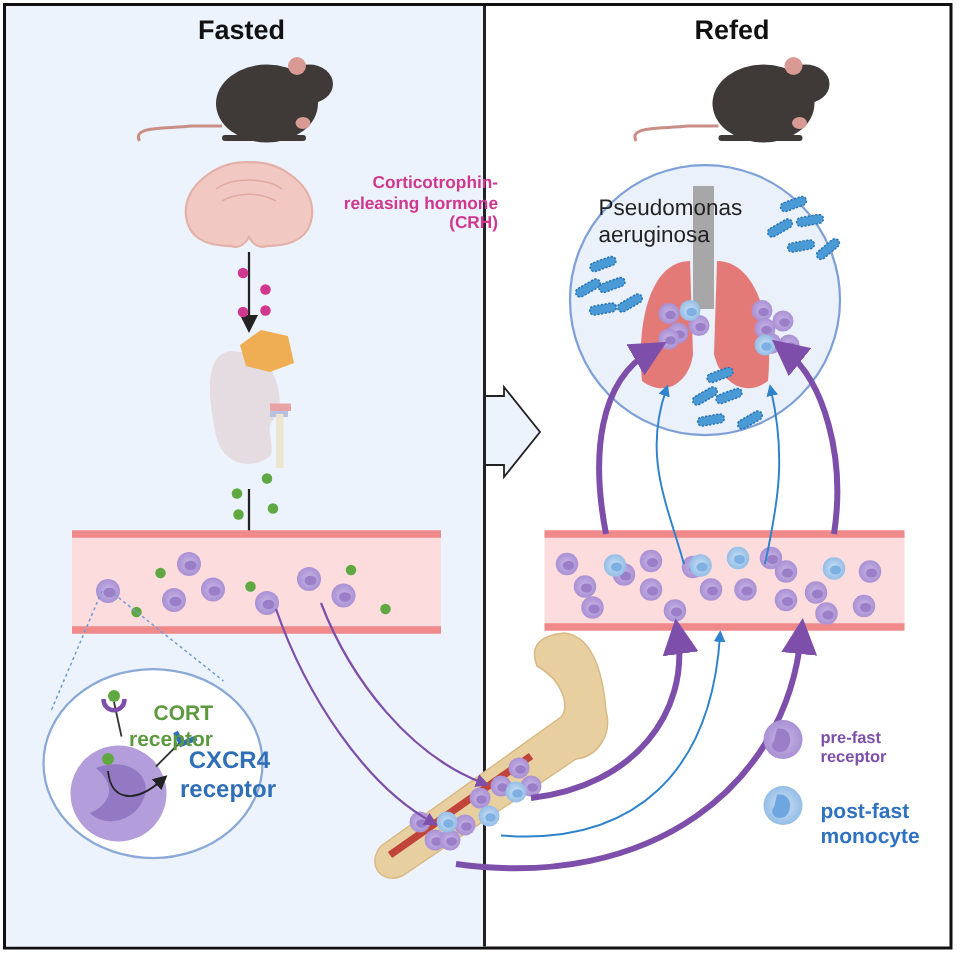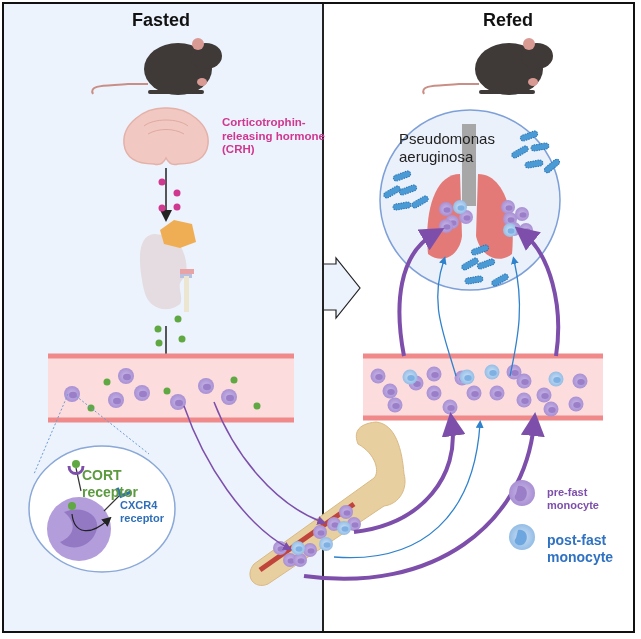--- a/index.html
+++ b/index.html
@@ -2,27 +2,27 @@
 <html><head>
 <meta charset="utf-8">
 <style>
   html, body { margin:0; padding:0; background:#fff; }
   body { width:641px; height:639px; position:relative; overflow:hidden; font-family:"Liberation Sans", sans-serif; }
   #frame { position:absolute; left:2px; top:2px; width:633px; height:631px; border:2px solid #111; box-sizing:border-box; background:#fff;padding-left:14px; }
   #left-panel { position:absolute; left:0; top:0; width:318px; height:100%; background:#ecf3fd; }
   #divider { position:absolute; left:318px; top:0; width:2px; height:100%; background:#222; }
   .panel-title { position:absolute; top:6px; font-weight:bold; font-size:18px; color:#111; }
   #title-fasted { left:128px; }
-  #title-refed { left:459px;margin-left:20px; }
+  #title-refed { left:459px; }
   svg#scene { position:absolute; left:0; top:0; }
-  .lbl { position:absolute; font-weight:bold; text-align:left; line-height:1.18; }
+  .lbl { position:absolute; font-weight:bold; text-align:right; line-height:1.18; }
   #crh-label { left:218px; top:112px; width:110px; font-size:11.5px; color:#d0378f; }
   #cort-label { left:186px; top:225px; width:110px; font-size:11.5px; color:#5c9a3f; }
   #cort-receptor-label { left:78px; top:452px; width:60px; font-size:14px; color:#5c9a3f;margin-top:11px; }
-  #cxcr4-label { left:116px; top:495px; width:60px; font-size:11px; color:#2f6fb8; }
+  #cxcr4-label { left:116px; top:495px; width:60px; font-size:16px; color:#2f6fb8; }
   #pseudo-label { position:absolute; left:395px; top:126px; width:72px; font-size:15px; color:#222; text-align:center; line-height:1.2; }
   #legend-pre { left:543px; top:482px; width:70px; font-size:11px; color:#7d4fab; text-align:left; }
   #legend-post { left:543px; top:528px; width:70px; font-size:14px; color:#2f72c2; text-align:left; }
 </style>
 </head>
 <body>
 
 <div id="frame">
   <div id="left-panel"></div>
   <div id="divider"></div>
@@ -390,15 +390,15 @@
     </g>
   </svg>
 
   <div id="title-fasted" class="panel-title">Fasted</div>
   <div id="title-refed" class="panel-title">Refed</div>
 
   <div id="crh-label" class="lbl">Corticotrophin-releasing hormone (CRH)</div>
   <div id="cort-receptor-label" class="lbl">CORT receptor</div>
   <div id="cxcr4-label" class="lbl">CXCR4 receptor</div>
   <div id="pseudo-label">Pseudomonas aeruginosa</div>
-  <div id="legend-pre" class="lbl">pre-fast monocyte</div>
+  <div id="legend-pre" class="lbl">pre-fast receptor</div>
   <div id="legend-post" class="lbl">post-fast monocyte</div>
 </div>
 
 </body></html>

